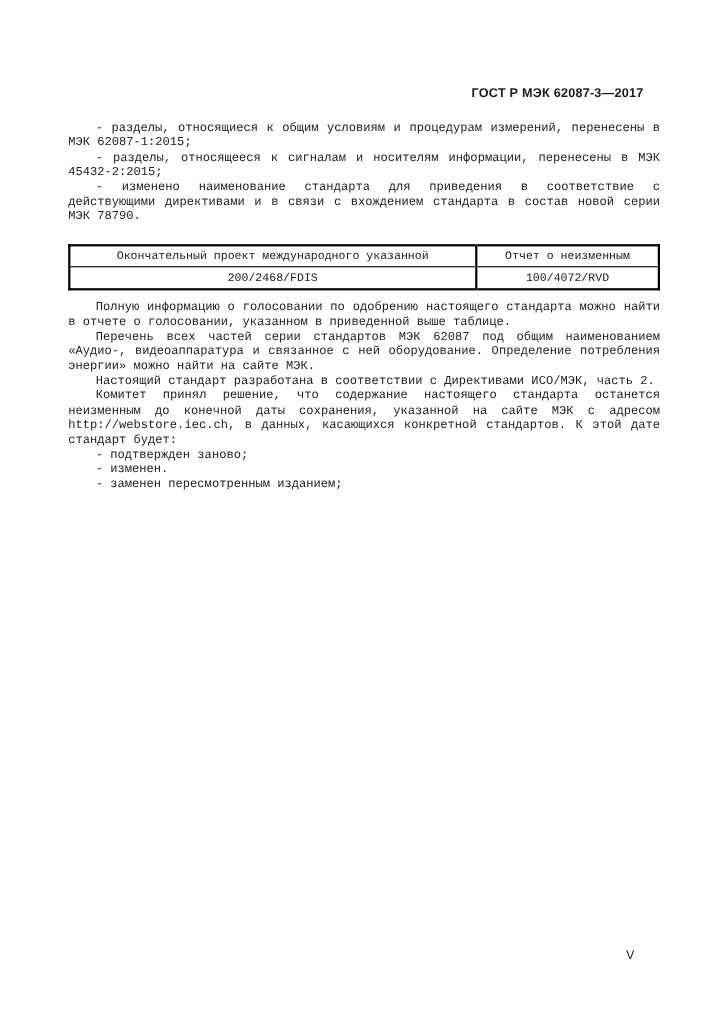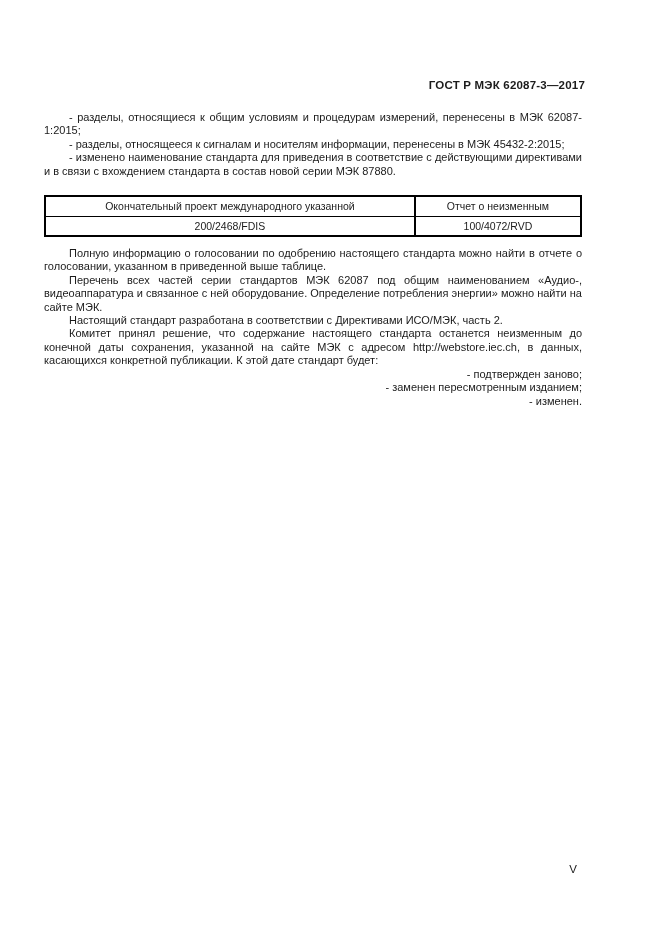--- a/index.html
+++ b/index.html
@@ -25,32 +25,33 @@
     width: 538px;
     text-align: right;
     font-size: 11.5px;
     font-weight: 700;
     letter-spacing: 0.2px;
     white-space: nowrap;
   }
   .content {
     position: absolute;
     top: 89px;
-    left: 44px;
+    left: 62px;
     width: 538px;
     font-size: 11px;
     line-height: 13.4px;
     text-align: justify;
+    font-family: Liberation Mono, monospace;
   }
   .content p {
     margin: 0;
     text-indent: 25px;
   }
   .content p.list-line {
-    text-align: right;
+    text-align: left;
   }
   table.vote-table {
     width: 100%;
     table-layout: fixed;
     border-collapse: collapse;
     margin: 17px 0 10px 0;
     border: 2px solid #000;
     font-size: 10.5px;
     line-height: 12px;
   }
@@ -82,21 +83,21 @@
 <div class="page">
 
   <div class="doc-header">
     <span>ГОСТ Р МЭК 62087-3—2017</span>
   </div>
 
   <div class="content">
 
     <p>- разделы, относящиеся к общим условиям и процедурам измерений, перенесены в МЭК 62087-1:2015;</p>
     <p>- разделы, относящееся к сигналам и носителям информации, перенесены в МЭК 45432-2:2015;</p>
-    <p>- изменено наименование стандарта для приведения в соответствие с действующими директивами и в связи с вхождением стандарта в состав новой серии МЭК 87880.</p>
+    <p>- изменено наименование стандарта для приведения в соответствие с действующими директивами и в связи с вхождением стандарта в состав новой серии МЭК 78790.</p>
 
     <table class="vote-table">
       <colgroup>
         <col style="width:69%">
         <col style="width:31%">
       </colgroup>
       <thead>
         <tr>
           <th>Окончательный проект международного указанной</th>
           <th>Отчет о неизменным</th>
@@ -106,23 +107,23 @@
         <tr>
           <td>200/2468/FDIS</td>
           <td>100/4072/RVD</td>
         </tr>
       </tbody>
     </table>
 
     <p>Полную информацию о голосовании по одобрению настоящего стандарта можно найти в отчете о голосовании, указанном в приведенной выше таблице.</p>
     <p>Перечень всех частей серии стандартов МЭК 62087 под общим наименованием «Аудио-, видеоаппаратура и связанное с ней оборудование. Определение потребления энергии» можно найти на сайте МЭК.</p>
     <p>Настоящий стандарт разработана в соответствии с Директивами ИСО/МЭК, часть 2.</p>
-    <p>Комитет принял решение, что содержание настоящего стандарта останется неизменным до конечной даты сохранения, указанной на сайте МЭК с адресом http://webstore.iec.ch, в данных, касающихся конкретной публикации. К этой дате стандарт будет:</p>
+    <p>Комитет принял решение, что содержание настоящего стандарта останется неизменным до конечной даты сохранения, указанной на сайте МЭК с адресом http://webstore.iec.ch, в данных, касающихся конкретной стандартов. К этой дате стандарт будет:</p>
 
     <p class="list-line">- подтвержден заново;</p>
+    <p class="list-line">- изменен.</p>
     <p class="list-line">- заменен пересмотренным изданием;</p>
-    <p class="list-line">- изменен.</p>
 
   </div>
 
   <div class="page-number">V</div>
 
 </div>
 
 </body></html>

